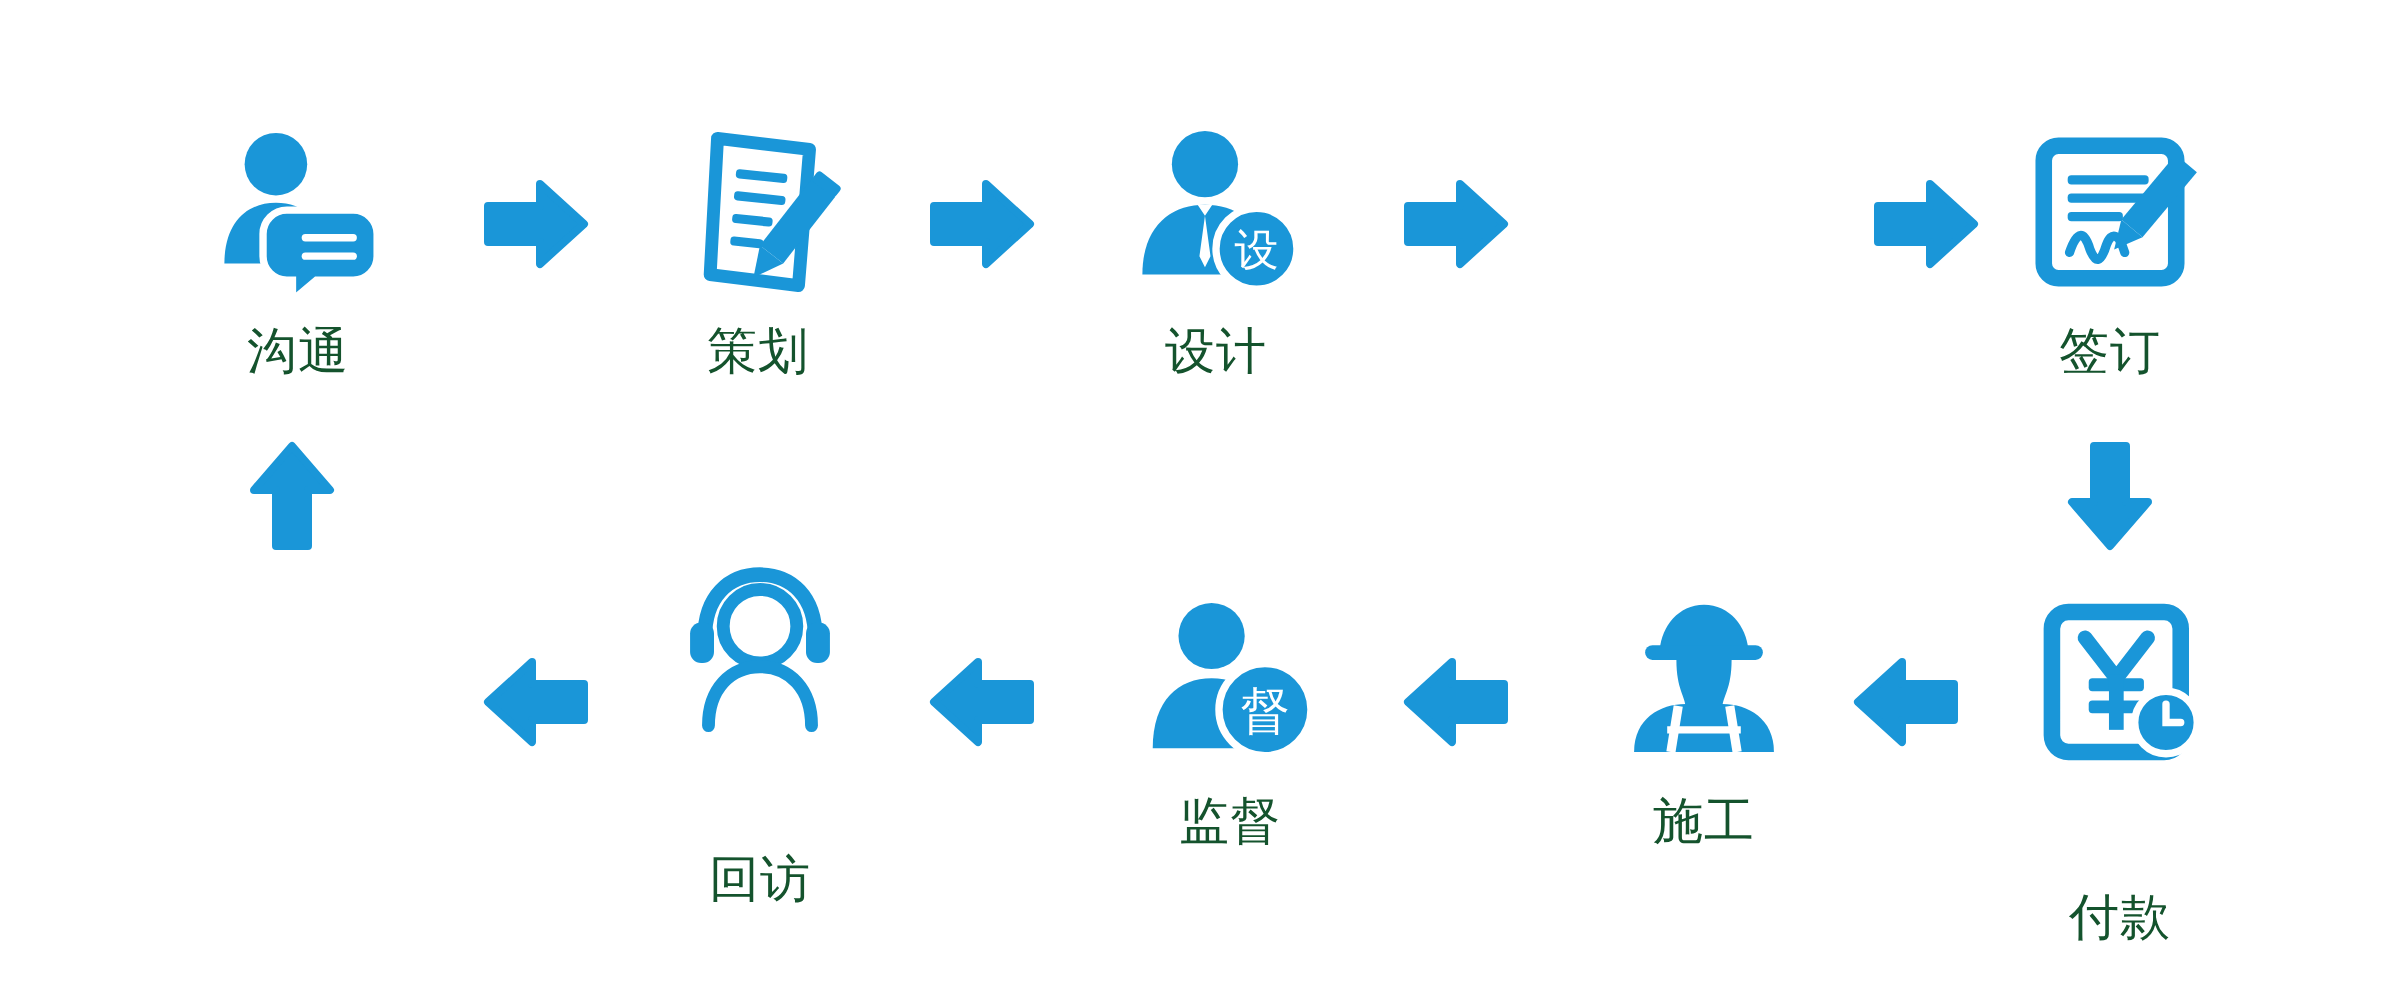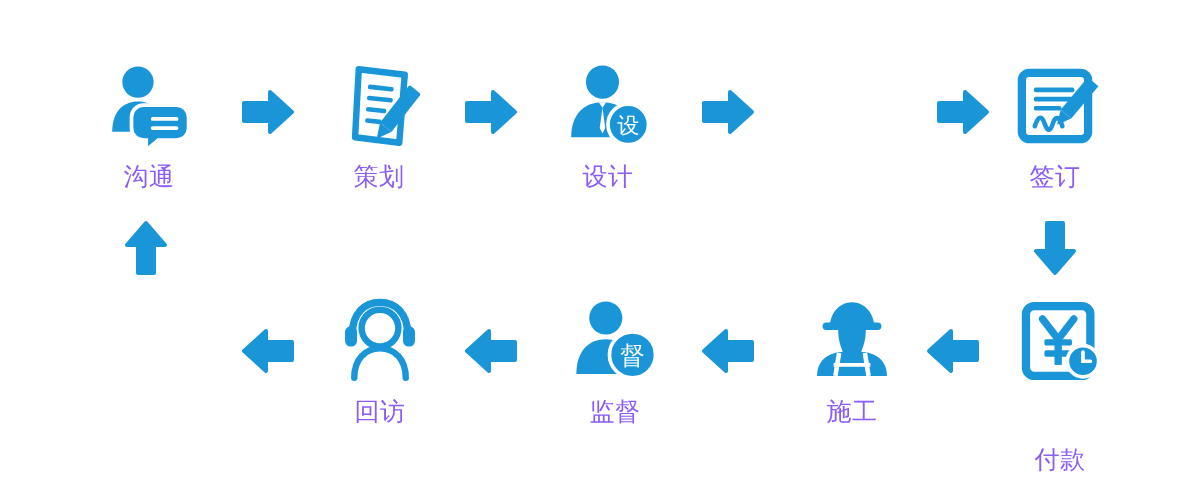--- a/index.html
+++ b/index.html
@@ -34,21 +34,21 @@
     height: 92px;
     display: flex;
     align-items: center;
     justify-content: center;
   }
   .step-icon svg { display: block; }
   .step-label {
     margin-top: 12px;
     font-size: 25px;
     line-height: 1;
-    color: #8b5cf6;
+    color: #14532d;
     white-space: nowrap;
     letter-spacing: 0.5px;
     font-family: Liberation Serif, serif;
   }
 
   
   .arrow {
     position: absolute;
     display: flex;
     align-items: center;
@@ -214,21 +214,21 @@
     </div>
     <div class="step-label">监督</div>
   </div>
 
   <div class="arrow arrow-h" style="left:463px; top:325px;">
     <svg viewBox="0 0 56 52" width="56" height="52" aria-hidden="true">
       <path d="M52 17 h-26 v-11 l-22 20 22 20 v-11 h26 z" fill="#1a96d8" stroke="#1a96d8" stroke-width="4" stroke-linejoin="round"></path>
     </svg>
   </div>
 
-  <div class="step" style="left:305px; top:295px;">
+  <div class="step" style="left:305px; top:280px;gap:44px;">
     <div class="step-icon">
       <svg viewBox="0 0 100 100" width="92" height="92" aria-hidden="true">
         <path d="M20 42 C20 20 33 8 50 8 C67 8 80 20 80 42" fill="none" stroke="#1a96d8" stroke-width="8" stroke-linecap="round"></path>
         <rect x="12" y="34" width="13" height="22" rx="6" fill="#1a96d8"></rect>
         <rect x="75" y="34" width="13" height="22" rx="6" fill="#1a96d8"></rect>
         <circle cx="50" cy="36" r="20" fill="none" stroke="#1a96d8" stroke-width="7"></circle>
         <path d="M22 90 C22 70 34 58 50 58 C66 58 78 70 78 90" fill="none" stroke="#1a96d8" stroke-width="7" stroke-linecap="round"></path>
       </svg>
     </div>
     <div class="step-label">回访</div>

